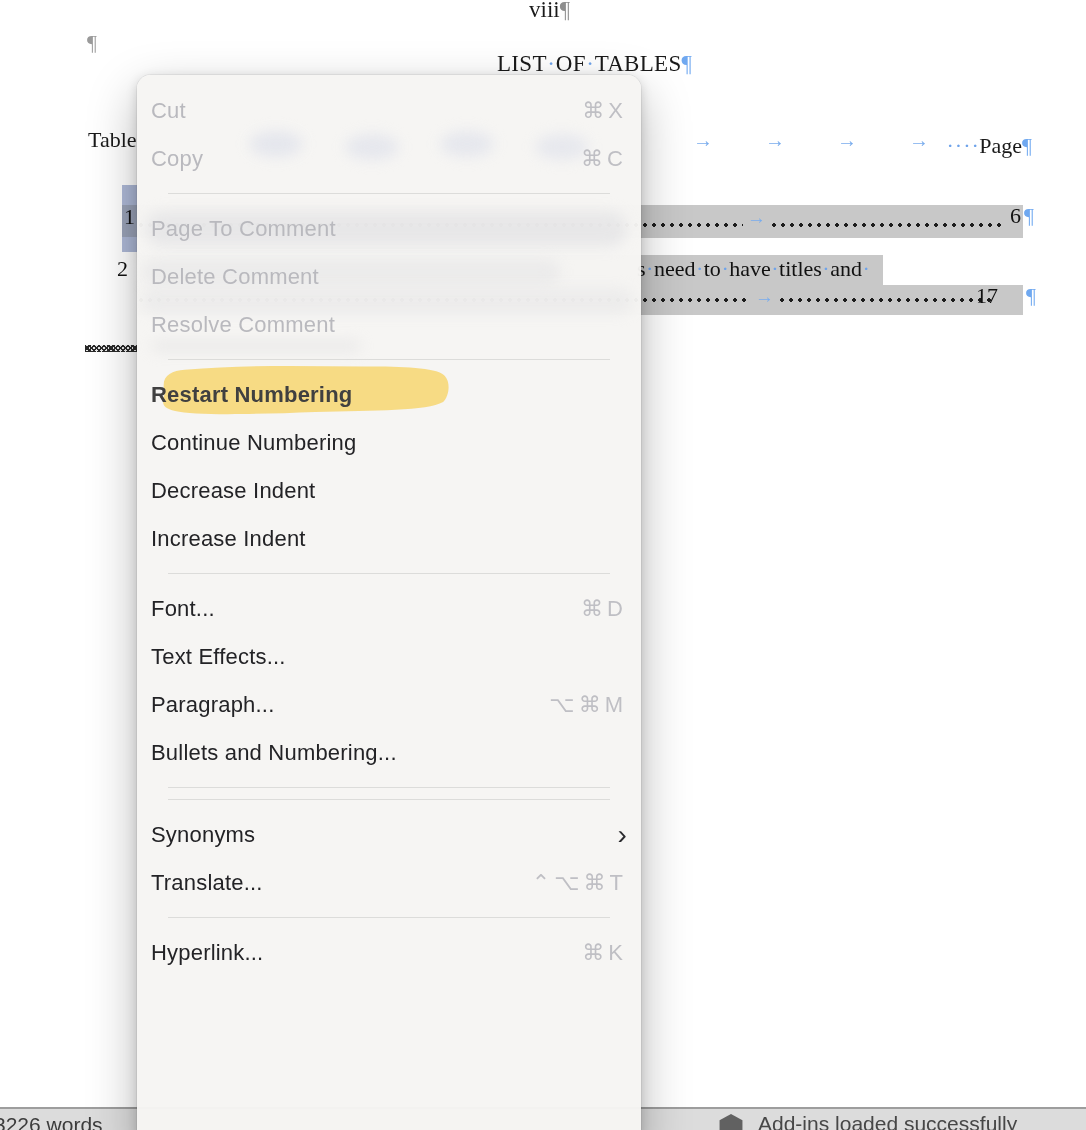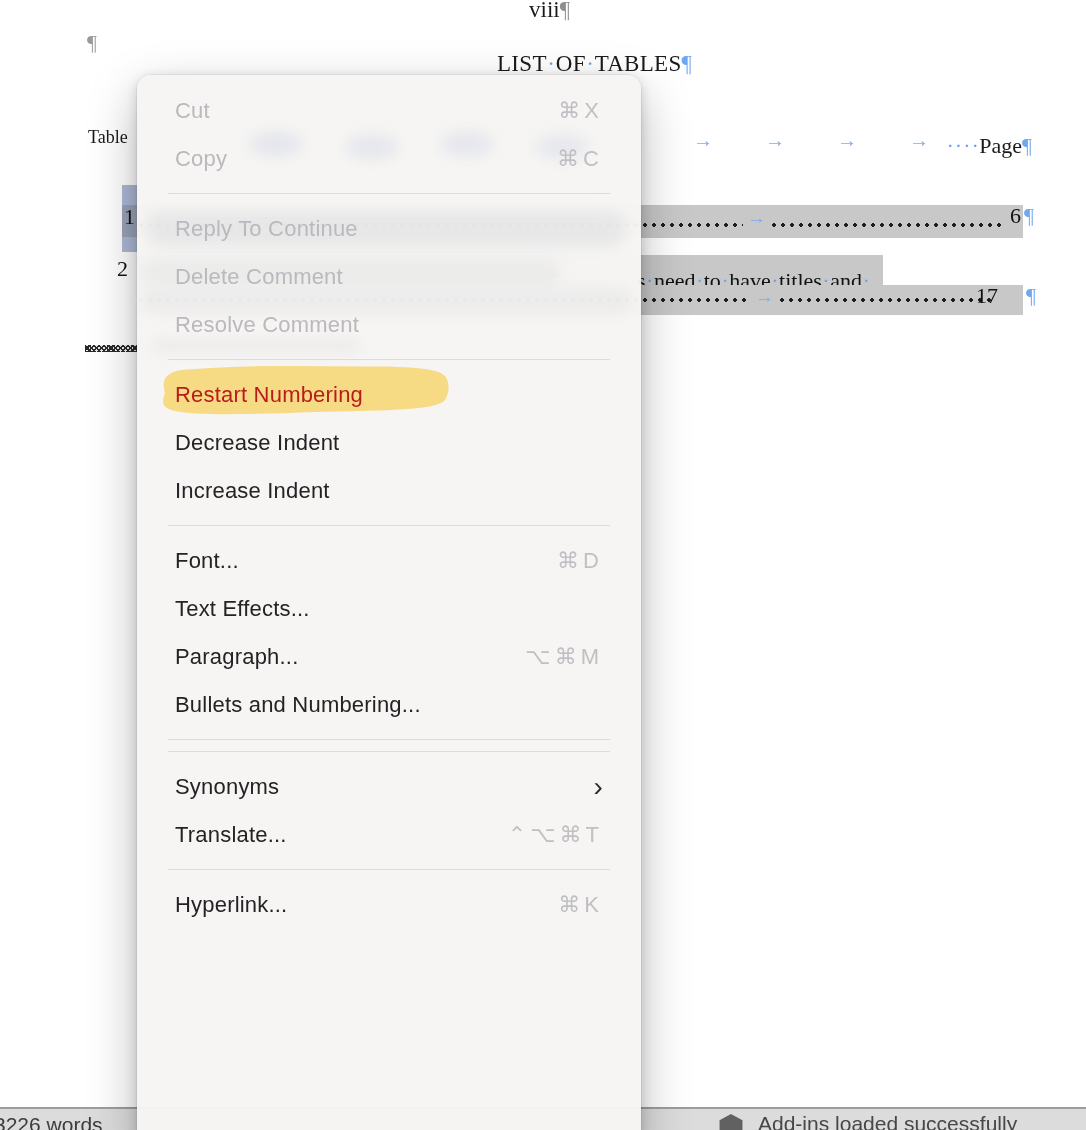--- a/index.html
+++ b/index.html
@@ -8,21 +8,21 @@
   .abs{position:absolute;}
 
   
   .doc-serif{font-family:"Liberation Serif","DejaVu Serif",serif;color:#1a1a1a;}
   .pgnum{top:-3px;left:529px;font-size:23px;}
   .pmark{color:#6fa8f0;}
   .pmark-gray{color:#8f8f8f;}
   .stray-pilcrow{left:87px;top:30px;font-size:22px;color:#9a9a9a;}
   .doc-title{left:464px;top:51px;font-size:23px;letter-spacing:.3px;margin-left:33px;}
   .sdot{color:#6ea3eb;padding:0 .5px;}
-  .hdr-left{left:88px;top:127px;font-size:18px;}
+  .hdr-left{left:88px;top:127px;font-size:22px;}
   .tab-arrow{font-family:"Liberation Sans","DejaVu Sans",sans-serif;color:#79aced;font-size:20px;top:129px;}
   .hdr-right{left:946px;top:127px;font-size:22px;margin-top:6px;}
   .sel-strip{left:122px;top:185px;width:15px;height:67px;background:#aeb9d7;}
   .sel-strip-dark{left:122px;top:205px;width:15px;height:32px;background:#9aa3b8;}
   .row-num{font-size:22px;color:#111;}
   .gray-band{background:#c8c8c8;}
   .leader{height:8px;background-image:radial-gradient(circle at 4px 4px,#1c1c1c 1.6px,transparent 2px);
           background-size:9px 8px;background-repeat:repeat-x;}
   .band-arrow{font-family:"Liberation Sans","DejaVu Sans",sans-serif;color:#79aced;font-size:19px;}
   .toc-page{font-size:22px;color:#111;}
@@ -44,27 +44,27 @@
            clip-path:polygon(50% 0,94% 26%,94% 76%,50% 100%,6% 76%,6% 26%);}
   .addin-text{font-size:21px;color:#474747;white-space:nowrap;}
 
   
   .menu{left:137px;top:75px;width:504px;height:1075px;z-index:10;
         background:rgba(246,245,243,0.97);border-radius:14px;
         box-shadow:0 18px 50px rgba(0,0,0,.28),0 3px 12px rgba(0,0,0,.16),0 0 0 1px rgba(80,80,80,.07);
         padding-top:12px;box-sizing:border-box;
         font-family:"Liberation Sans","DejaVu Sans",sans-serif;}
   .menu-item{position:relative;height:48px;display:flex;align-items:center;justify-content:space-between;
-             padding:0 38px;font-size:22px;letter-spacing:.2px;color:#232326;}
+             padding:0 14px;font-size:22px;letter-spacing:.2px;color:#232326;}
   .menu-item .label{position:relative;z-index:2;}
   .menu-item.disabled{color:#b9b9be;}
   .shortcut{color:#bfbfc4;letter-spacing:4px;font-size:22px;z-index:2;}
   .chevron{color:#2b2b2e;font-size:28px;line-height:20px;z-index:2;}
   .menu-divider{height:1px;background:#dcdcda;margin:10px 31px 11px 31px;}
-  .hl-label{color:#b91c1c;}
+  .hl-label{color:#404040;font-weight:bold;}
   .hl-svg{position:absolute;left:16px;top:-9px;width:302px;height:58px;z-index:1;transform:rotate(-.4deg);}
 
   
   .smudge{position:absolute;filter:blur(7px);border-radius:18px;pointer-events:none;}
   .sm-a{left:112px;top:56px;width:54px;height:26px;background:#e2e4ec;opacity:.85;border-radius:50%;}
   .sm-b{left:208px;top:59px;width:54px;height:26px;background:#e2e4ec;opacity:.8;border-radius:50%;}
   .sm-c{left:303px;top:56px;width:54px;height:26px;background:#e2e4ec;opacity:.8;border-radius:50%;}
   .sm-d{left:398px;top:59px;width:54px;height:26px;background:#e2e4ec;opacity:.75;border-radius:50%;}
   .sm-e{left:8px;top:136px;width:482px;height:36px;background:#dfdfe2;opacity:.6;}
   .sm-f{left:4px;top:184px;width:420px;height:26px;background:#e2e2e4;opacity:.5;}
@@ -101,21 +101,21 @@
   <span class="abs doc-serif row-num" style="left:117px;top:256px;">2</span>
 
   <div class="abs gray-band" style="left:137px;top:205px;width:886px;height:33px;"></div>
   <div class="abs leader" style="left:137px;top:221px;width:606px;"></div>
   <span class="abs band-arrow" style="left:747px;top:207px;">→</span>
   <div class="abs leader" style="left:770px;top:221px;width:236px;"></div>
   <span class="abs doc-serif toc-page" style="left:1010px;top:203px;">6</span>
   <span class="abs doc-serif pmark" style="left:1024px;top:203px;font-size:22px;">¶</span>
 
   <div class="abs gray-band" style="left:137px;top:255px;width:746px;height:30px;"></div>
-  <span class="abs doc-serif wrap-text" style="left:637px;top:256px;margin-top:12px;">s<span class="sdot">·</span>need<span class="sdot">·</span>to<span class="sdot">·</span>have<span class="sdot">·</span>titles<span class="sdot">·</span>and<span class="sdot">·</span></span>
+  <span class="abs doc-serif wrap-text" style="left:637px;top:256px;">s<span class="sdot">·</span>need<span class="sdot">·</span>to<span class="sdot">·</span>have<span class="sdot">·</span>titles<span class="sdot">·</span>and<span class="sdot">·</span></span>
   <div class="abs gray-band" style="left:137px;top:285px;width:886px;height:30px;"></div>
   <div class="abs leader" style="left:137px;top:296px;width:614px;"></div>
   <span class="abs band-arrow" style="left:755px;top:286px;">→</span>
   <div class="abs leader" style="left:778px;top:296px;width:218px;"></div>
   <span class="abs doc-serif toc-page" style="left:976px;top:283px;">17</span>
   <span class="abs doc-serif pmark" style="left:1026px;top:283px;font-size:22px;">¶</span>
 
   <div class="abs squiggle"></div>
 
   <div class="abs statusbar"></div>
@@ -140,38 +140,41 @@
       <span class="shortcut">⌘X</span>
     </div>
     <div class="menu-item disabled">
       <span class="label">Copy</span>
       <span class="shortcut">⌘C</span>
     </div>
 
     <div class="menu-divider"></div>
 
     <div class="menu-item disabled">
-      <span class="label">Reply To Continue</span>
+      <span class="label">Page To Comment</span>
     </div>
     <div class="menu-item disabled">
       <span class="label">Delete Comment</span>
     </div>
     <div class="menu-item disabled">
       <span class="label">Resolve Comment</span>
     </div>
 
     <div class="menu-divider"></div>
 
     <div class="menu-item">
       <svg class="hl-svg" viewBox="0 0 302 58">
         <path d="M12 30 C7 14 17 8 32 7 C92 2 152 4 212 5 C252 5 286 7 292 15 C298 22 296 35 290 41 C274 50 222 49 162 50 C102 52 42 53 22 48 C9 45 8 40 12 30 Z" fill="#f6d87b" opacity="0.92"></path>
       </svg>
       <span class="label hl-label">Restart Numbering</span>
     </div>
     <div class="menu-item">
+      <span class="label">Continue Numbering</span>
+    </div>
+    <div class="menu-item">
       <span class="label">Decrease Indent</span>
     </div>
     <div class="menu-item">
       <span class="label">Increase Indent</span>
     </div>
 
     <div class="menu-divider"></div>
 
     <div class="menu-item">
       <span class="label">Font...</span>

